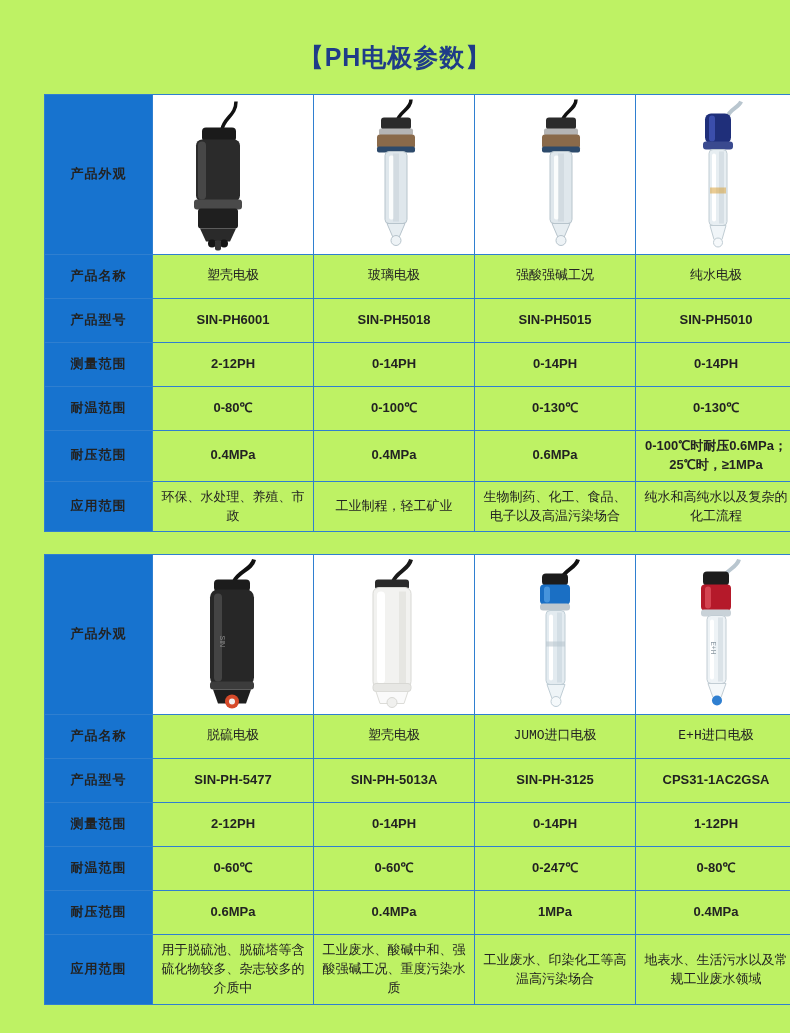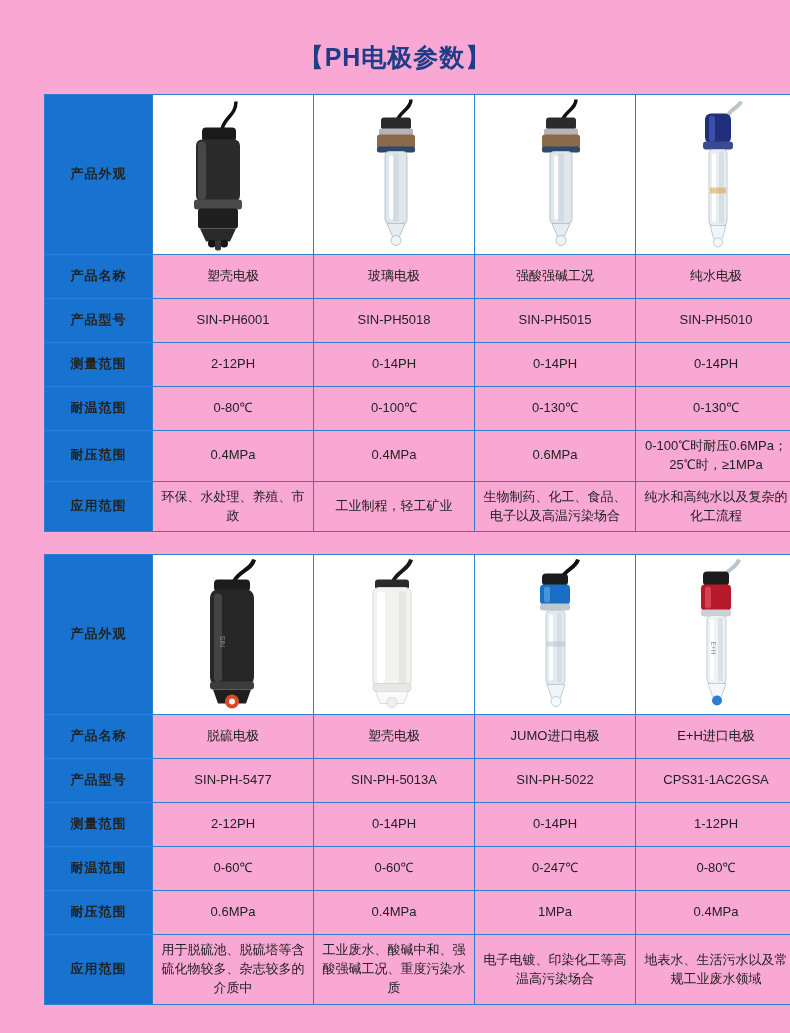--- a/index.html
+++ b/index.html
@@ -5,21 +5,21 @@
   * { box-sizing: border-box; }
   html, body {
     margin: 0; padding: 0;
     background: #ffffff;
     font-family: "Liberation Sans", sans-serif;
   }
   .page {
     width: 790px;
     min-height: 1033px;
     margin: 0 auto;
-    background: #f9a8d4;
+    background: #bef264;
     position: relative;
     padding: 0;
   }
   .title {
     text-align: center;
     font-size: 25px;
     color: #1f3c88;
     font-weight: bold;
     letter-spacing: 1px;
     padding: 42px 0 22px 0;
@@ -52,22 +52,22 @@
     width: 108px;
     letter-spacing: 1px;
   }
   tr.imgrow td.rowhead { height: 160px; }
   td.imgcell {
     background: #ffffff;
     padding: 0;
     height: 160px;
     position: relative;
   }
-  td.namecell { height: 44px; font-size: 13.5px; }
-  td.datacell { height: 44px; }
+  td.namecell { height: 44px; font-size: 13.5px; font-family: Liberation Mono, monospace; }
+  td.datacell { height: 44px; font-weight: bold; }
   td.appcell  { height: 48px; font-size: 12.5px; }
   .small { font-size: 12px; line-height: 1.35; margin-top: 16px; }
 
   
   .probe {
     position: absolute;
     left: 50%;
     top: 50%;
     transform: translate(-50%, -50%);
     width: 100%;
@@ -303,21 +303,21 @@
       <td class="namecell">脱硫电极</td>
       <td class="namecell">塑壳电极</td>
       <td class="namecell">JUMO进口电极</td>
       <td class="namecell">E+H进口电极</td>
     </tr>
 
     <tr>
       <td class="rowhead">产品型号</td>
       <td class="datacell">SIN-PH-5477</td>
       <td class="datacell">SIN-PH-5013A</td>
-      <td class="datacell">SIN-PH-5022</td>
+      <td class="datacell">SIN-PH-3125</td>
       <td class="datacell">CPS31-1AC2GSA</td>
     </tr>
 
     <tr>
       <td class="rowhead">测量范围</td>
       <td class="datacell">2-12PH</td>
       <td class="datacell">0-14PH</td>
       <td class="datacell">0-14PH</td>
       <td class="datacell">1-12PH</td>
     </tr>
@@ -335,20 +335,20 @@
       <td class="datacell">0.6MPa</td>
       <td class="datacell">0.4MPa</td>
       <td class="datacell">1MPa</td>
       <td class="datacell">0.4MPa</td>
     </tr>
 
     <tr>
       <td class="rowhead">应用范围</td>
       <td class="appcell small">用于脱硫池、脱硫塔等含硫化物较多、杂志较多的介质中</td>
       <td class="appcell small">工业废水、酸碱中和、强酸强碱工况、重度污染水质</td>
-      <td class="appcell small">电子电镀、印染化工等高温高污染场合</td>
+      <td class="appcell small">工业废水、印染化工等高温高污染场合</td>
       <td class="appcell small">地表水、生活污水以及常规工业废水领域</td>
     </tr>
   </tbody>
       </table>
   </div>
 
 </div>
 
 </body></html>

